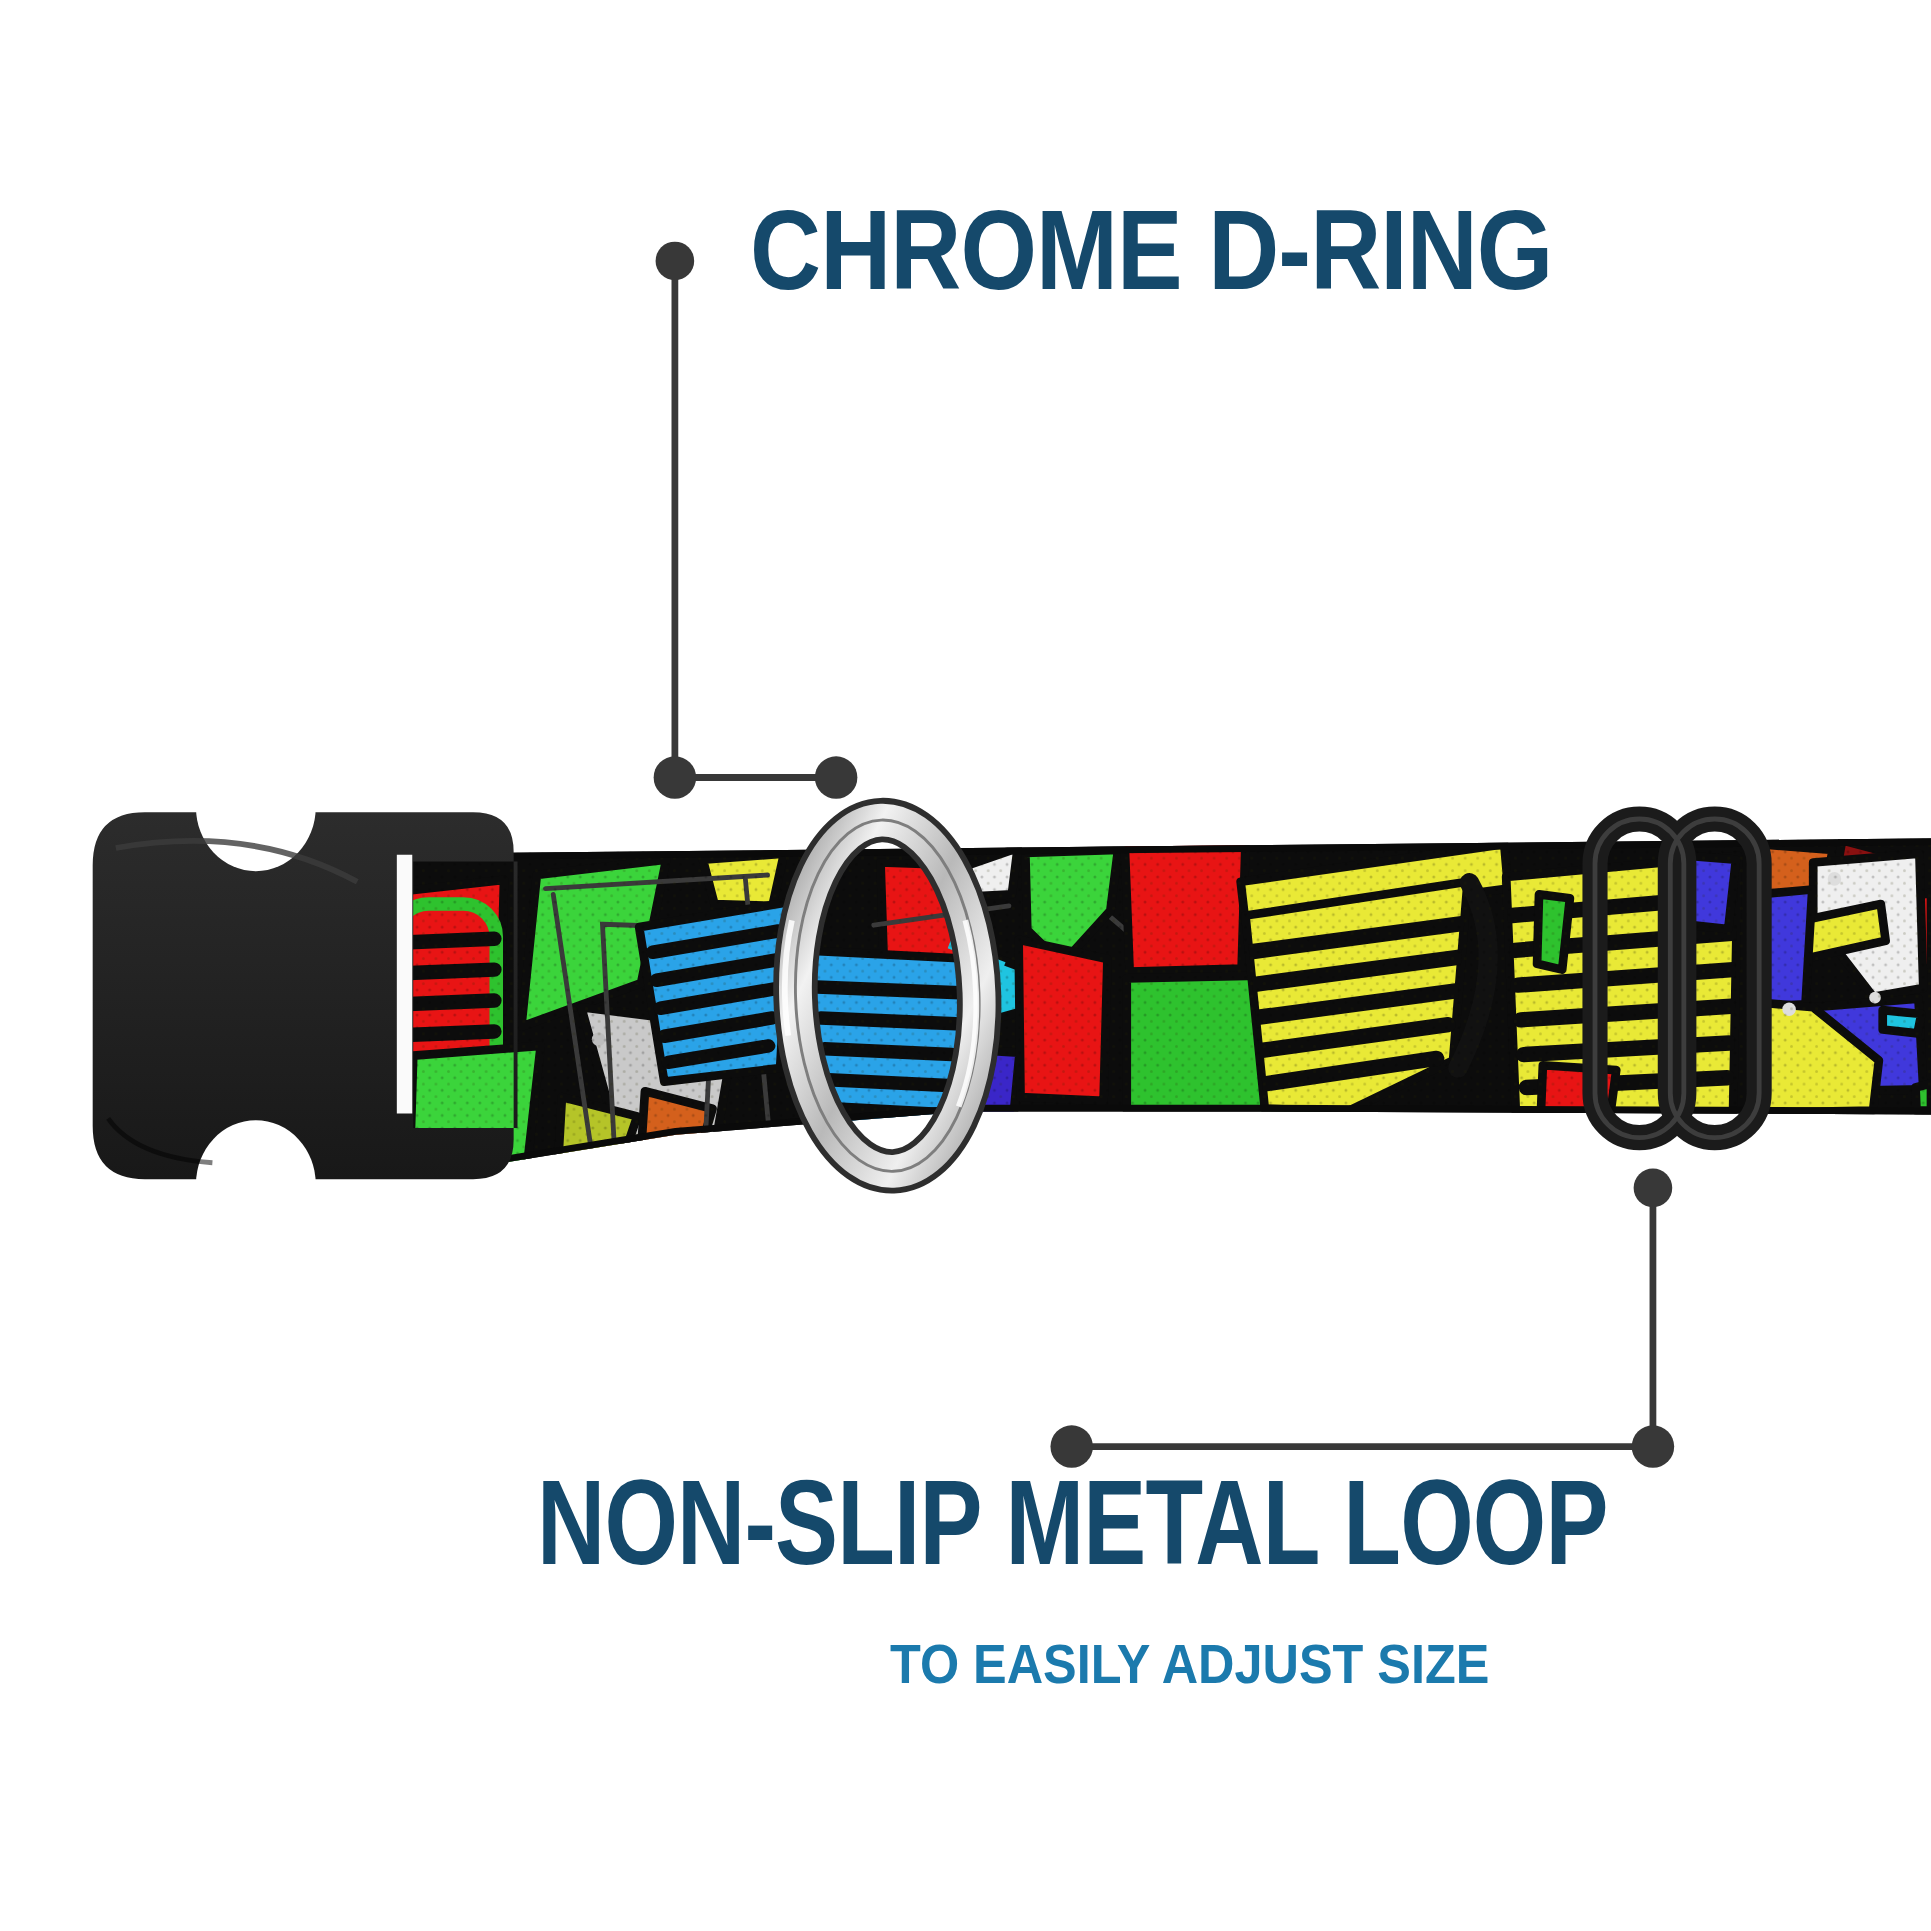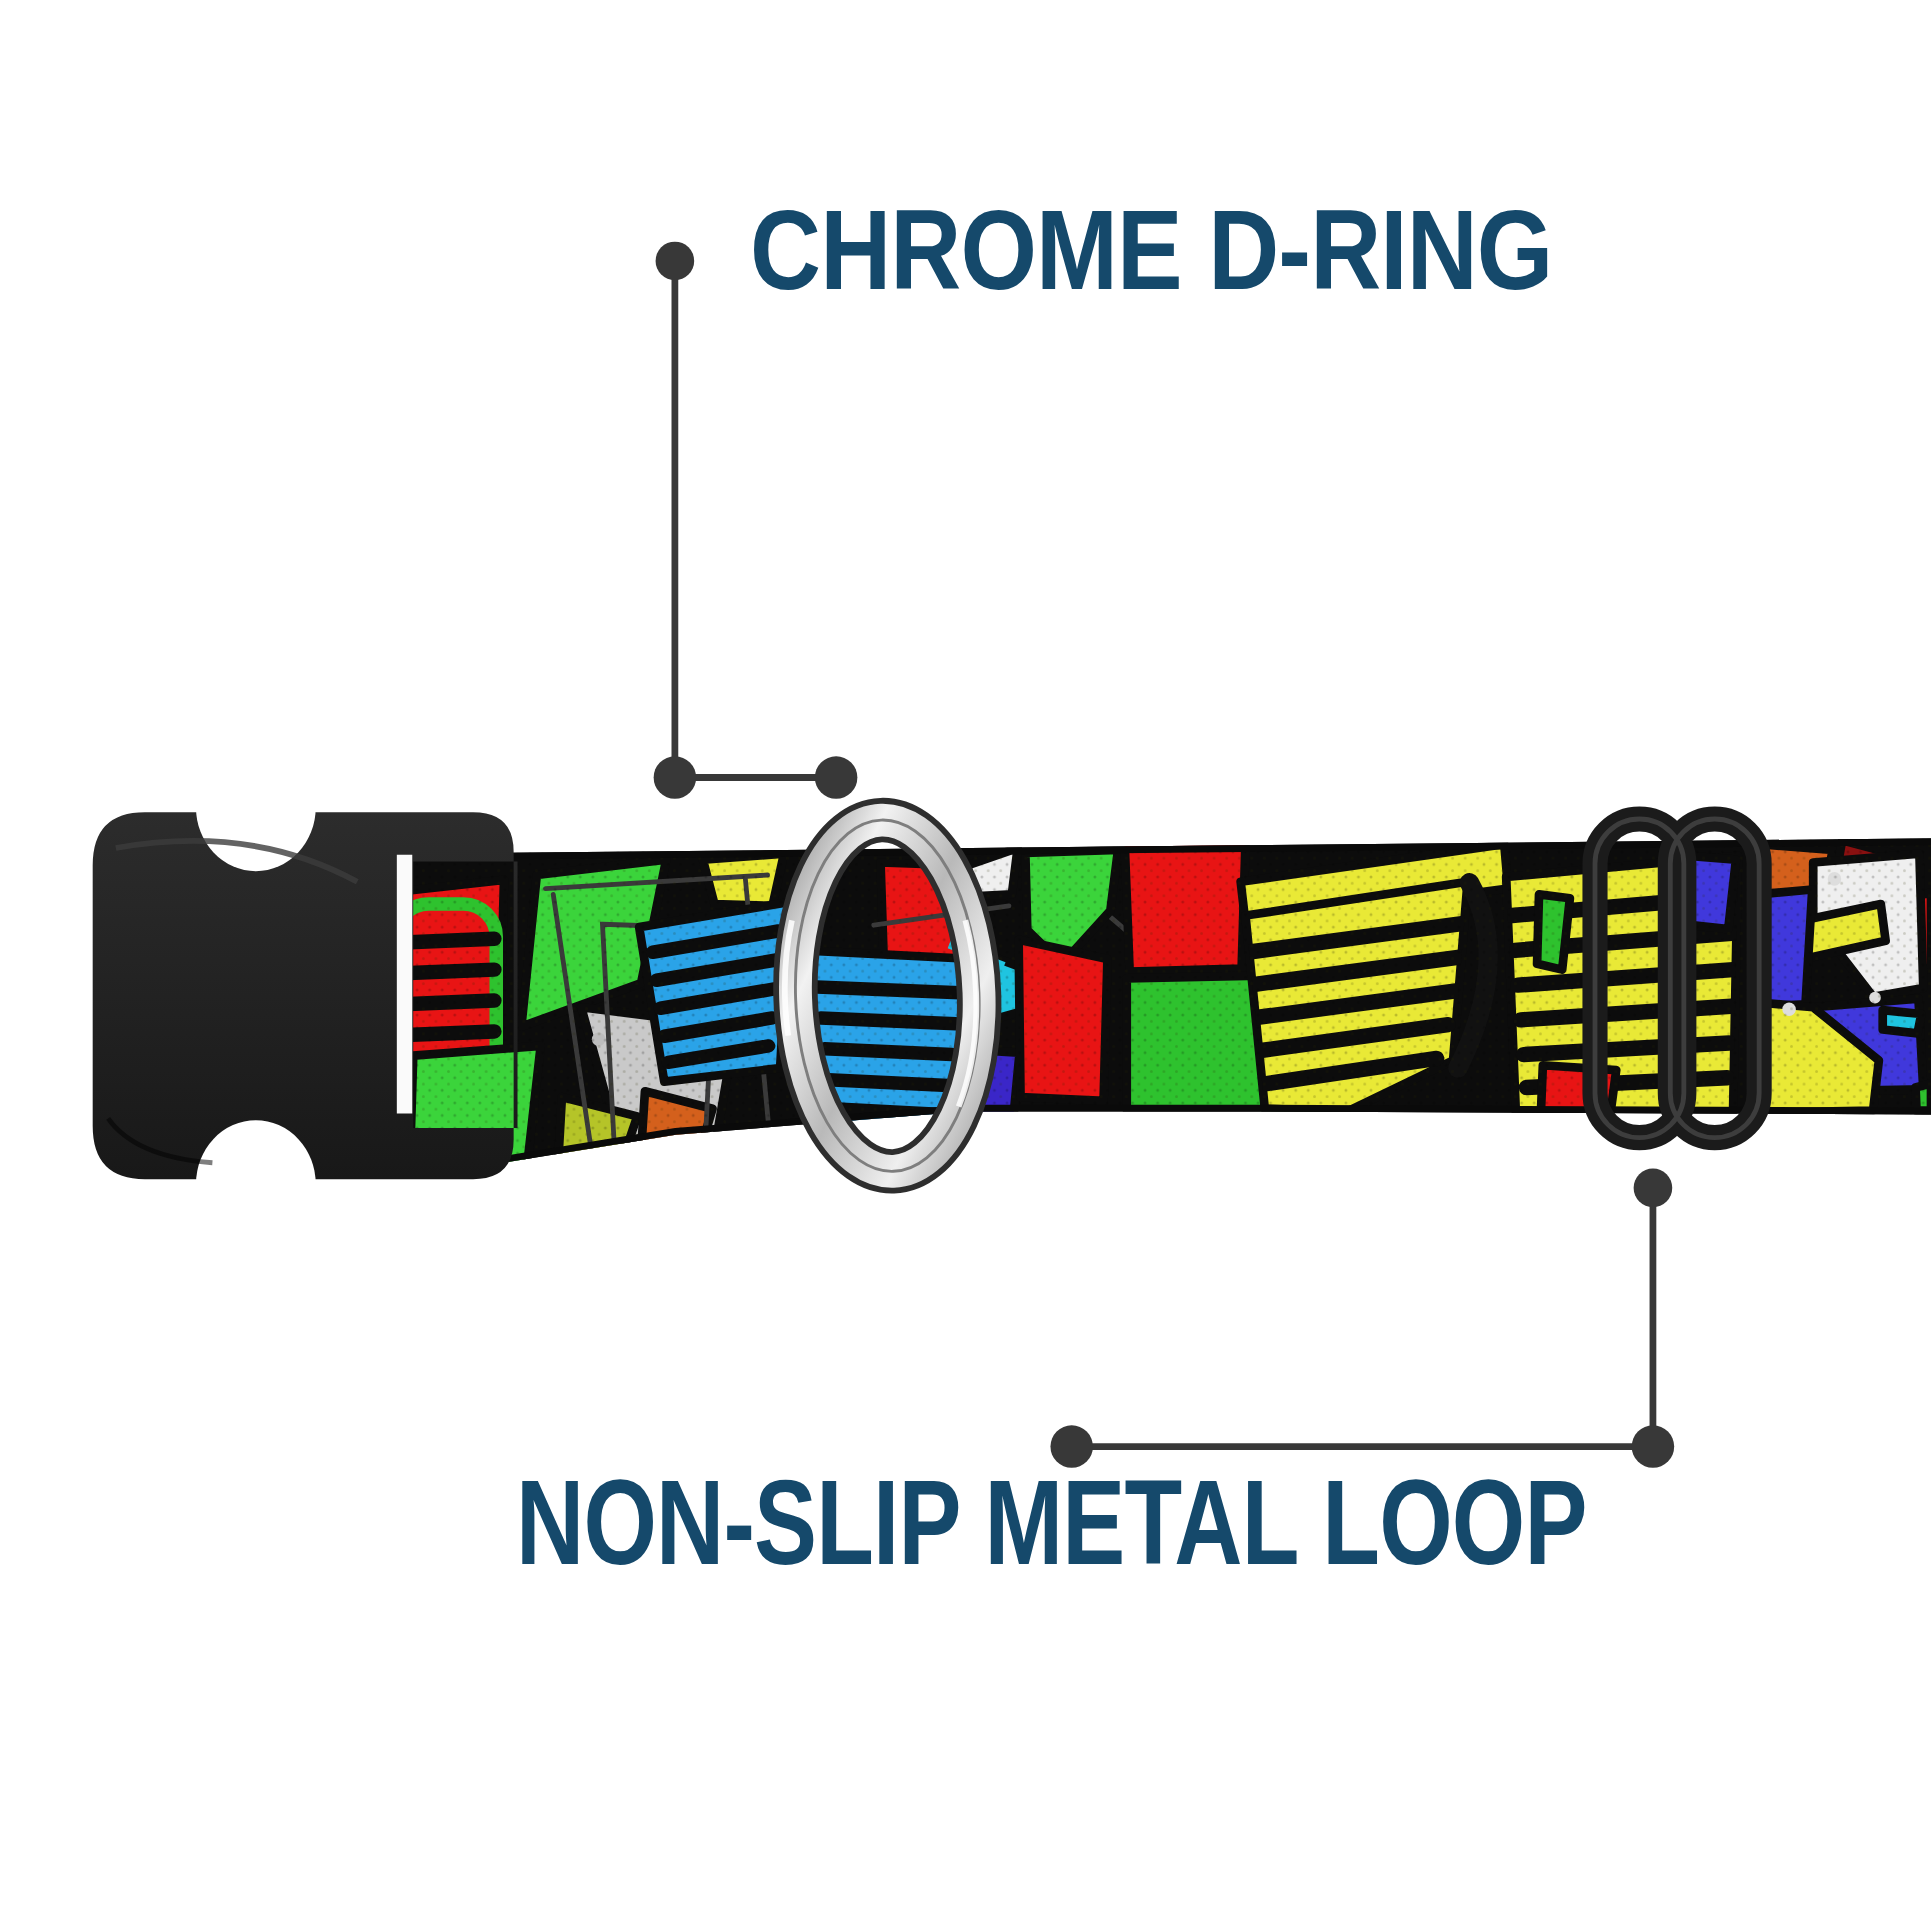--- a/index.html
+++ b/index.html
@@ -39,21 +39,21 @@
   .callout-sub{
     font-weight:bold;color:var(--subtitle_blue);line-height:1;
     transform-origin:left top;display:inline-block;letter-spacing:0px;
   }
   #t-top .callout-title{font-size:113px;transform:scaleX(0.87);}
   #t-top .callout-sub{font-size:56px;transform:scaleX(0.95);}
   #t-bottom .callout-title{font-size:121px;transform:scaleX(0.78);}
   #t-bottom .callout-sub{font-size:56px;transform:scaleX(0.90);}
   #t-top{left:750px;top:186px;}
   #t-top .callout-sub-row{margin-top:20px;}
-  #t-bottom{left:516px;top:1454px;text-align:center;}
+  #t-bottom{left:537px;top:1454px;text-align:center;}
   #t-bottom .callout-sub-row{margin-top:53px;}
   svg{position:absolute;left:0;top:0;}
   
   .f-g{fill:var(--pat_green)} .f-gg{fill:var(--pat_bright_green)}
   .f-r{fill:var(--pat_red)} .f-b{fill:var(--pat_blue_glasses)}
   .f-rb{fill:var(--pat_royal_blue)} .f-i{fill:var(--pat_indigo)}
   .f-y{fill:var(--pat_yellow)} .f-o{fill:var(--pat_olive)}
   .f-or{fill:var(--pat_orange)} .f-c{fill:var(--pat_cyan)}
   .f-w{fill:var(--pat_white)} .f-gy{fill:var(--pat_gray)}
   .f-m{fill:var(--pat_maroon)}
@@ -240,16 +240,17 @@
       <circle class="callout-dot" cx="1110" cy="1490" r="22"></circle>
     </g>
   </svg>
 
   <div class="callout-text" id="t-top">
     <div><span class="callout-title">CHROME D-RING</span></div>
   </div>
 
   <div class="callout-text" id="t-bottom">
     <div><span class="callout-title">NON-SLIP METAL LOOP</span></div>
+    <div class="callout-sub-row"><span class="callout-sub">TO EASILY ADJUST SIZE</span></div>
   </div>
 
 </div>
 
 
 </body></html>

